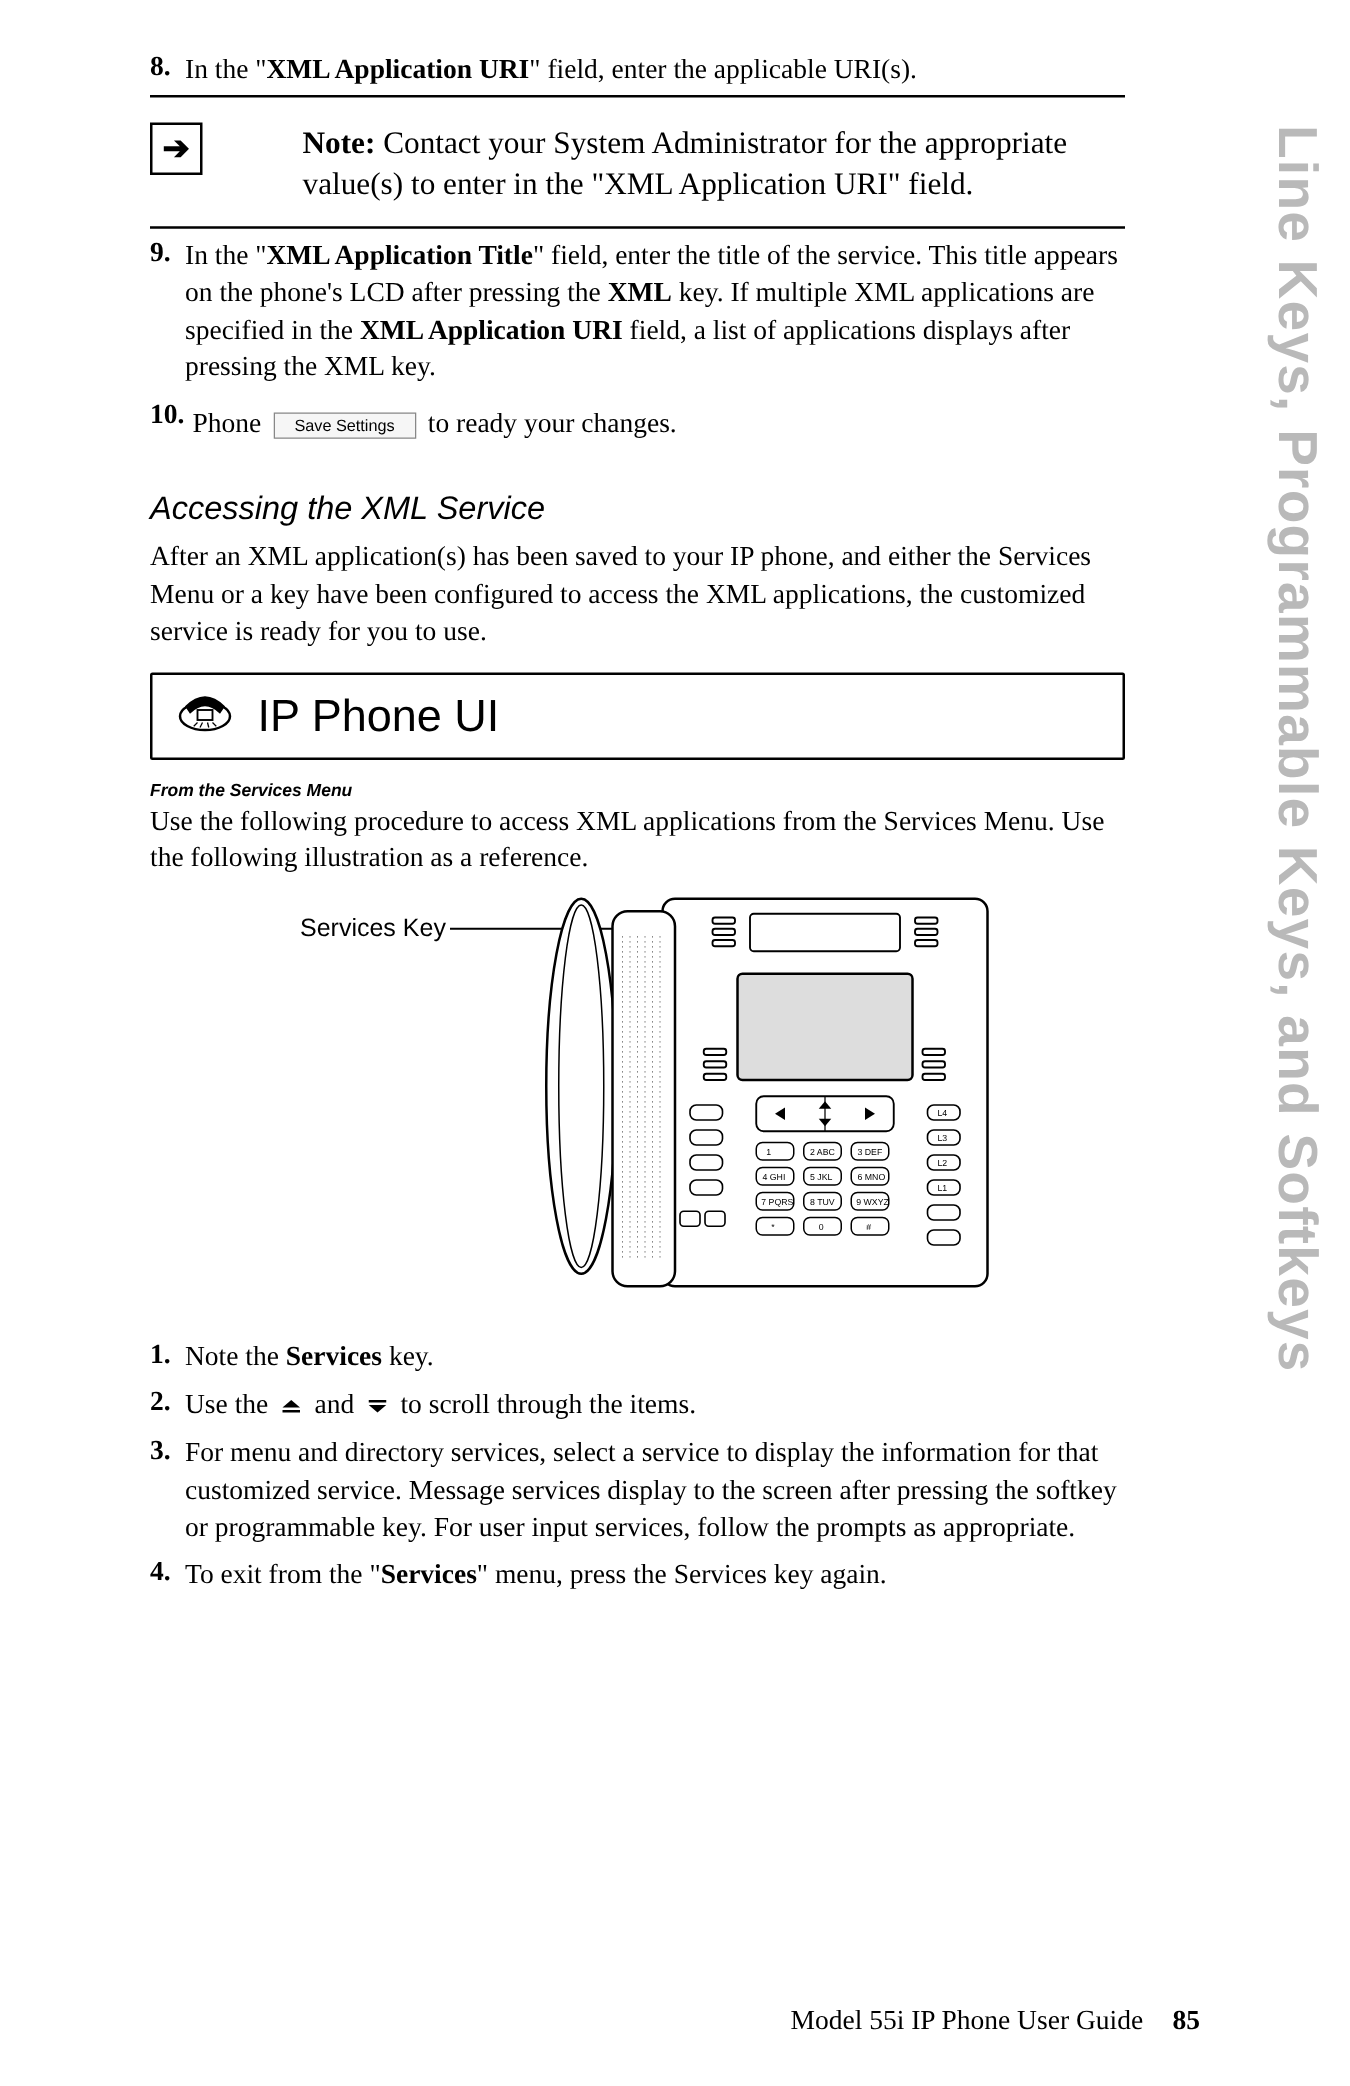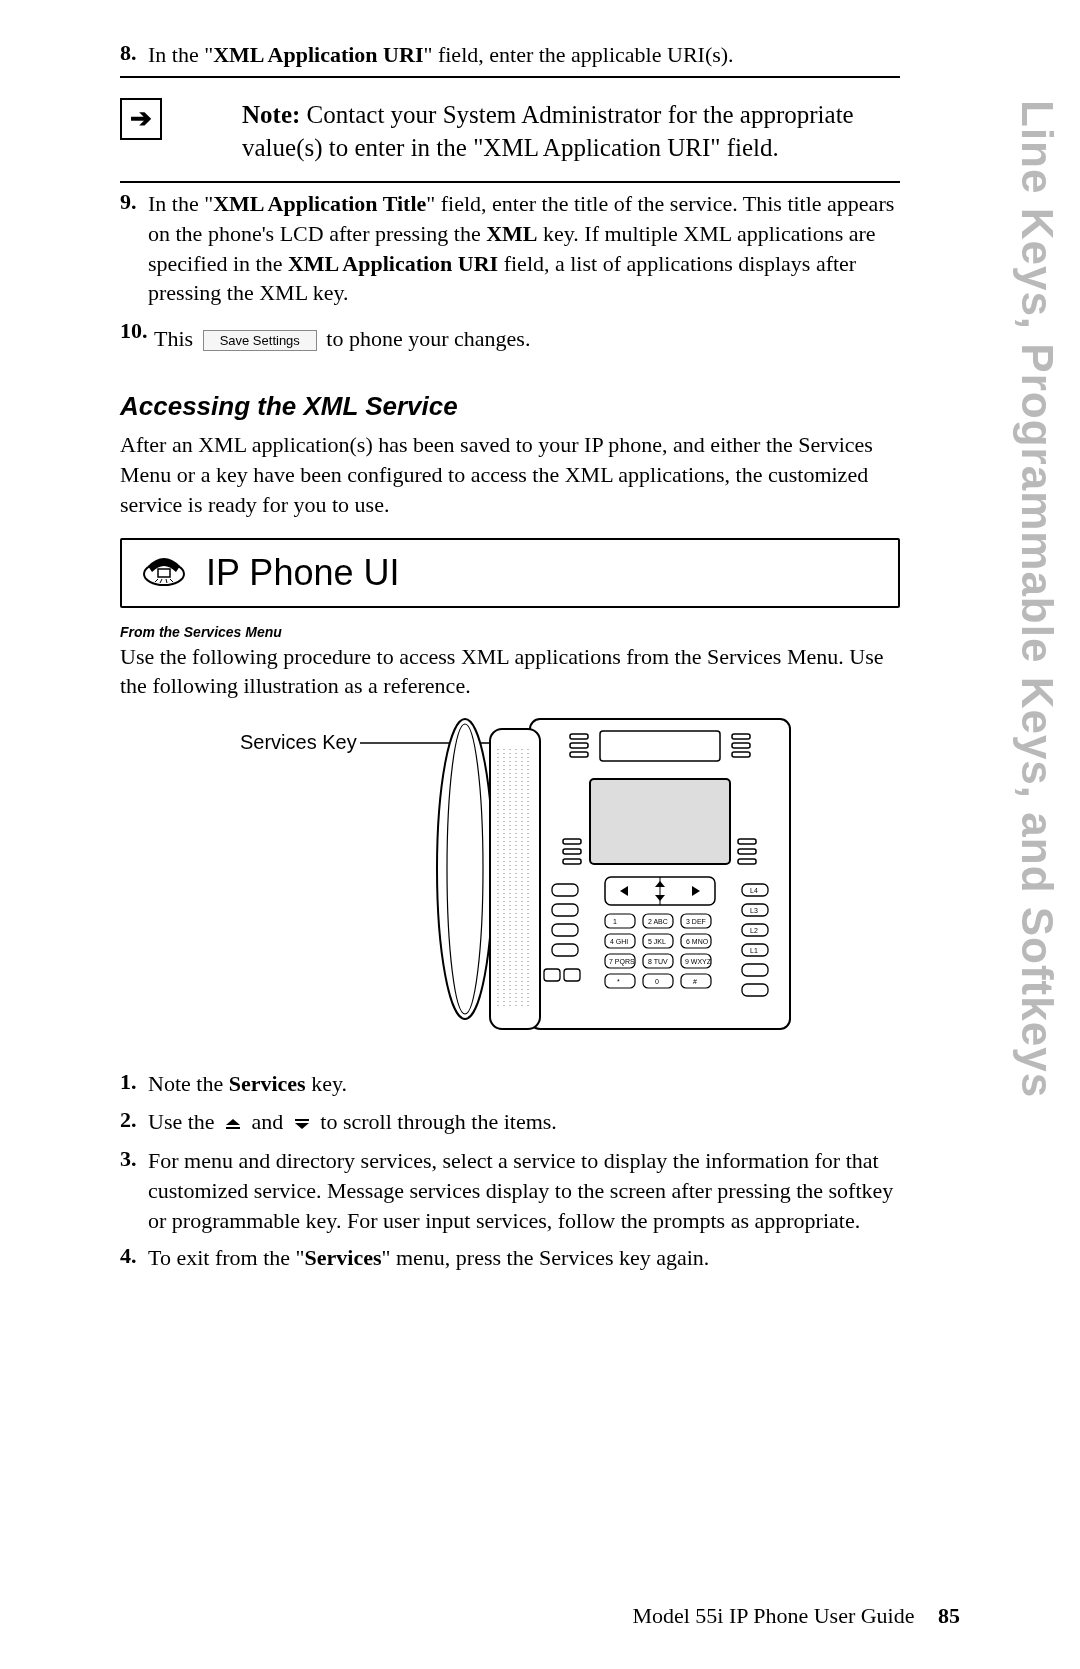--- a/index.html
+++ b/index.html
@@ -49,21 +49,21 @@
     font-family: Arial, sans-serif;
     font-size: 13px;
     padding: 1px 16px;
     background: #f6f6f6;
     vertical-align: middle;
     margin: 12px 4px;
   }
   h2.section {
     font-family: Arial, Helvetica, sans-serif;
     font-style: italic;
-    font-weight: bold;
+    font-weight: normal;
     font-size: 26px;
     margin: 28px 0 8px 0;
   }
   .para { font-size: 22px; line-height: 1.35; margin-bottom: 8px; }
   .ui-box {
     border: 2px solid #000;
     border-radius: 2px;
     padding: 12px 18px;
     display: flex;
     align-items: center;
@@ -122,21 +122,21 @@
     <div class="step-row" style="margin-top:6px;">
       <div class="step-num">9.</div>
       <div class="step-body">
         <span>In the "</span><span class="bold">XML Application Title</span><span>" field, enter the title of the service. This title appears on the phone's LCD after pressing the </span><span class="bold">XML</span><span> key. If multiple XML applications are specified in the </span><span class="bold">XML Application URI</span><span> field, a list of applications displays after pressing the XML key.</span>
       </div>
     </div>
 
     <div class="step-row" style="margin-top:10px;">
       <div class="step-num" style="flex:0 0 34px;">10.</div>
       <div class="step-body">
-        <span>This </span><span class="save-btn">Save Settings</span><span> to phone your changes.</span>
+        <span>Phone </span><span class="save-btn">Save Settings</span><span> to ready your changes.</span>
       </div>
     </div>
 
     <h2 class="section">Accessing the XML Service</h2>
     <p class="para">After an XML application(s) has been saved to your IP phone, and either the Services Menu or a key have been configured to access the XML applications, the customized service is ready for you to use.</p>
 
     <div class="ui-box">
       <span class="ui-icon">
         <svg width="48" height="34" viewBox="0 0 48 34">
           <ellipse cx="24" cy="20" rx="20" ry="11" fill="none" stroke="#000" stroke-width="2"></ellipse>

